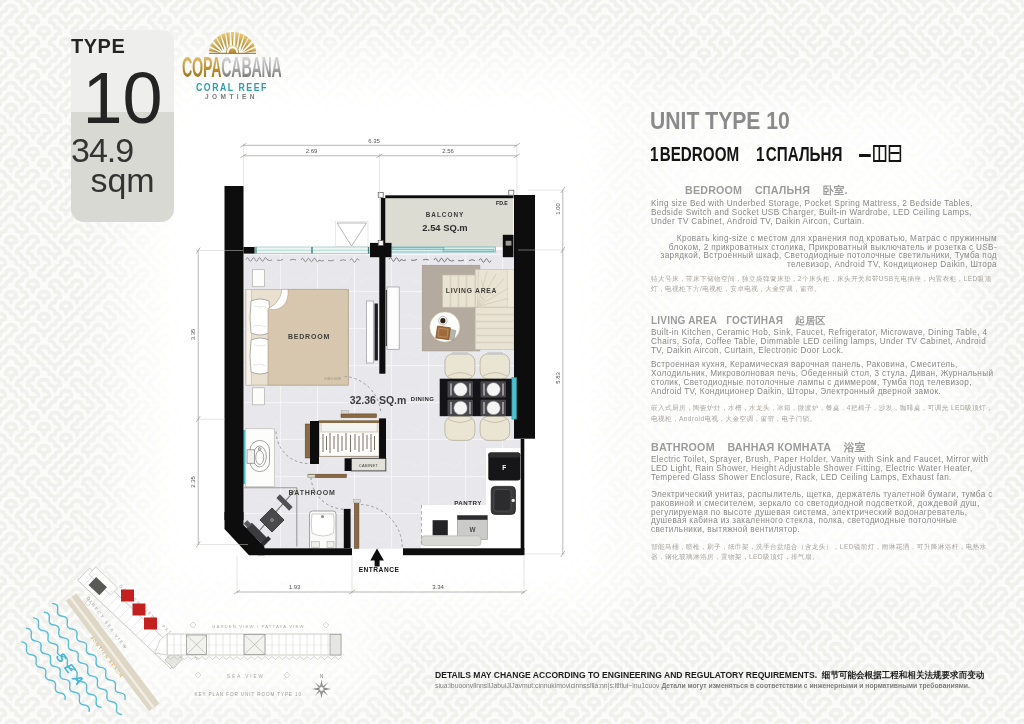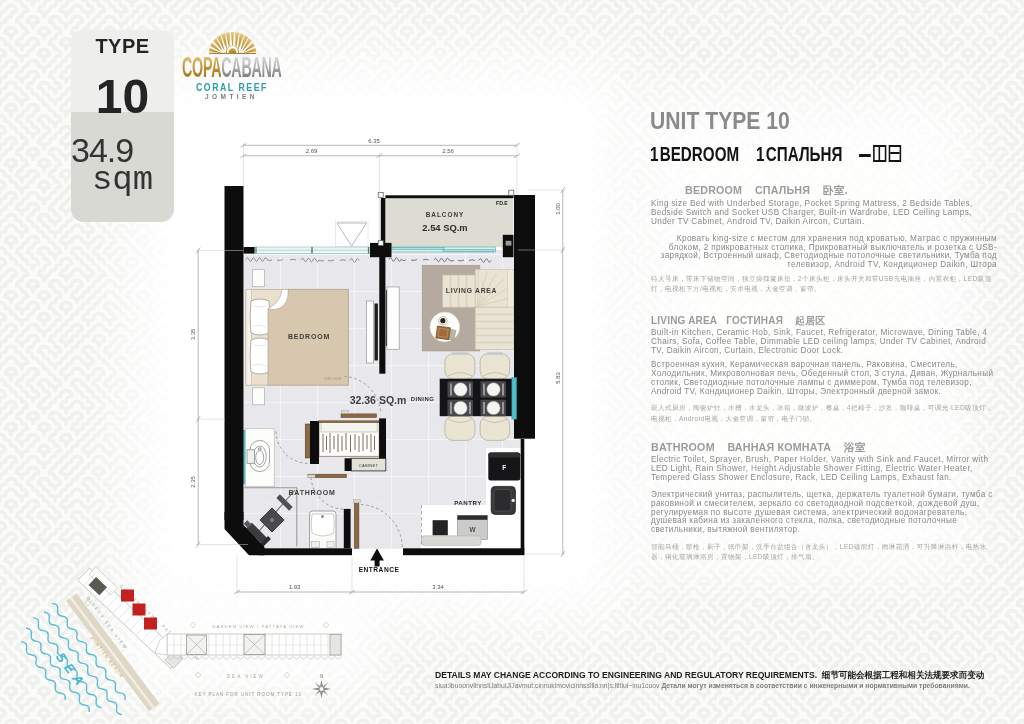--- a/index.html
+++ b/index.html
@@ -28,27 +28,27 @@
 <div class="abs" style="left:640px;top:95px;width:330px;height:480px;background:rgba(255,255,255,.82);filter:blur(26px);z-index:1"></div>
 
 <div class="abs" style="left:120px;top:590px;width:260px;height:110px;background:rgba(255,255,255,.75);filter:blur(22px);z-index:1"></div>
 
 <div class="abs" style="left:71px;top:30px;width:103px;height:192px;z-index:3;border-radius:11px 11px 13px 13px;overflow:hidden;">
 
   <div class="abs" style="left:0;top:0;width:103px;height:82px;background:#eeeeec;"></div>
 
   <div class="abs" style="left:0;top:82px;width:103px;height:110px;background:#d9d9d3;"></div>
 
-  <div class="abs" style="left:0;top:6px;width:103px;text-align:center;font-weight:bold;font-size:20px;letter-spacing:.5px;color:#242424;line-height:1;">TYPE</div>
-
-  <div class="abs" style="left:0;top:43px;width:103px;text-align:center;font-weight:bold;font-size:48px;color:#242424;line-height:1;">10</div>
+  <div class="abs" style="left:0;top:6px;width:103px;font-weight:bold;font-size:20px;letter-spacing:.5px;color:#242424;line-height:1;">TYPE</div>
+
+  <div class="abs" style="left:0;top:32px;width:103px;text-align:center;font-weight:normal;font-size:72px;color:#242424;line-height:1;">10</div>
 
   <div class="abs" style="left:0;top:103px;width:103px;text-align:left;font-size:34px;color:#333;letter-spacing:-1px;line-height:1;">34.9</div>
 
-  <div class="abs" style="left:0;top:133px;width:103px;text-align:center;font-size:34px;color:#333;line-height:1;font-family:Liberation Mono, monospace;">sqm</div>
+  <div class="abs" style="left:0;top:133px;width:103px;text-align:center;font-size:34px;color:#333;line-height:1;">sqm</div>
 </div>
 
 <div class="abs" style="left:170px;top:28px;width:150px;height:80px;z-index:3;">
 
   <svg class="abs" style="left:39px;top:3px;" width="47" height="23" viewBox="0 0 78 26" preserveAspectRatio="none">
     <defs>
         <linearGradient id="gld" x1="0" y1="0" x2="0" y2="1">
       <stop offset="0" stop-color="#e8cc80"></stop>
           <stop offset=".55" stop-color="#c79d3e"></stop>
           <stop offset="1" stop-color="#a87e28"></stop>

